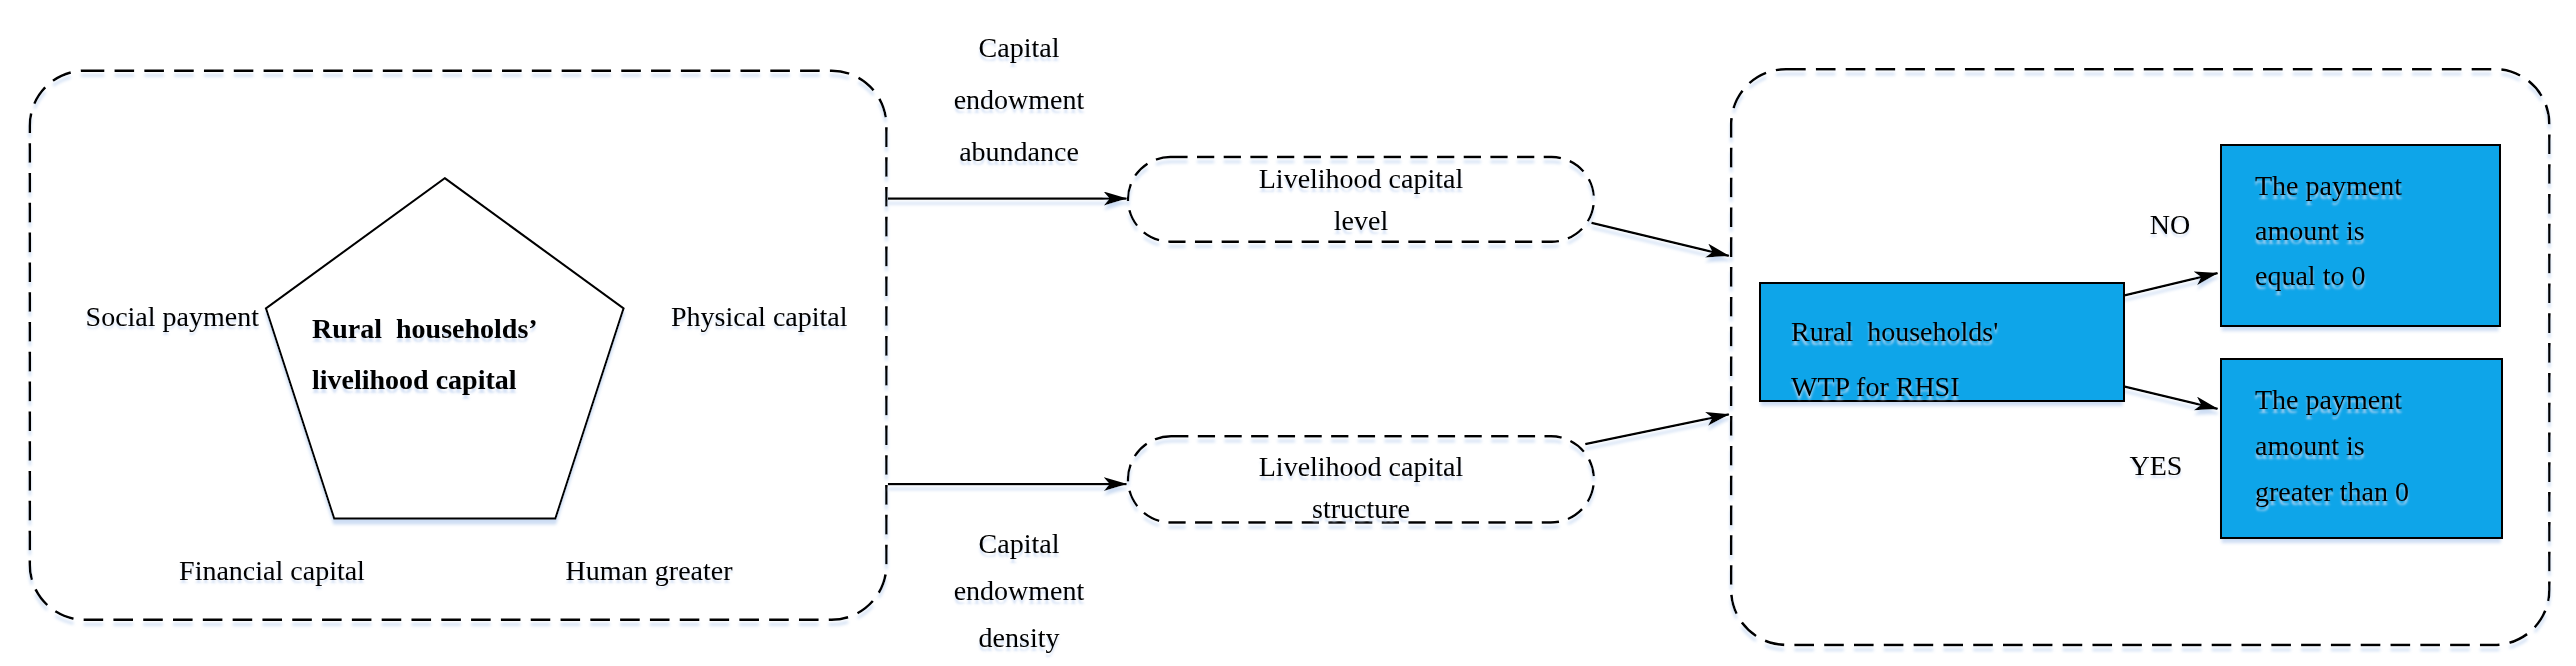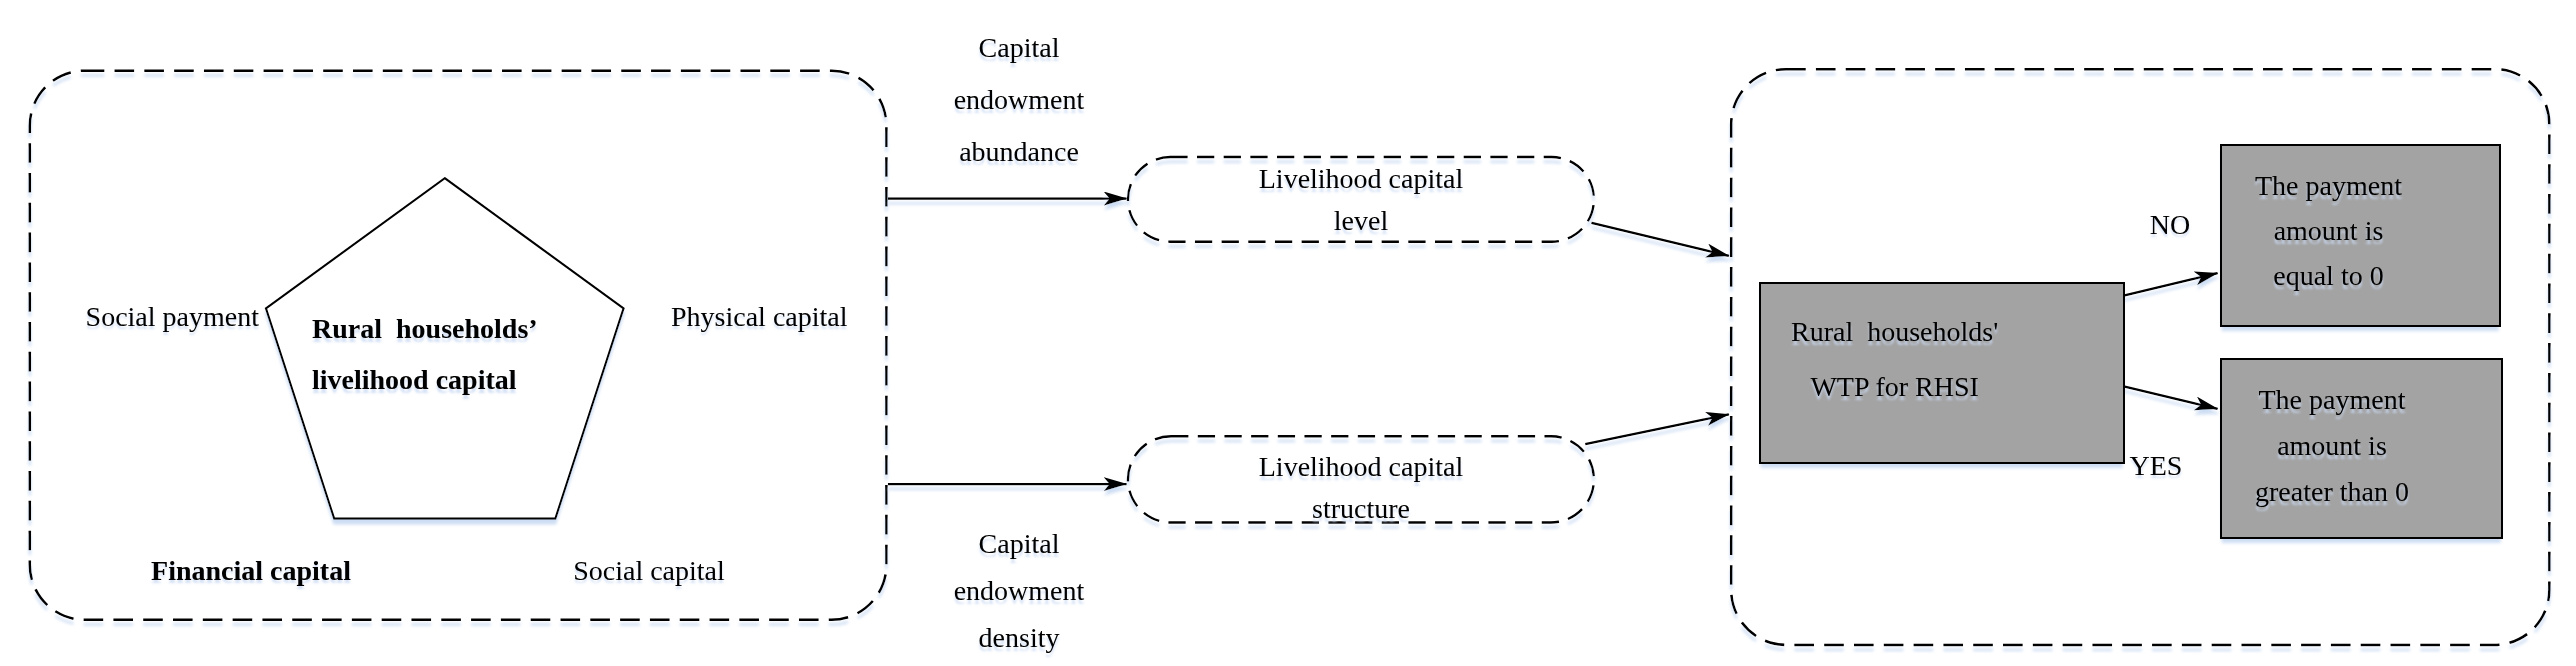--- a/index.html
+++ b/index.html
@@ -22,24 +22,23 @@
   }
   .center-anchor{transform:translate(-50%,-50%);text-align:center;}
   .right-anchor{transform:translate(-100%,-50%);text-align:right;}
   .left-anchor{transform:translate(0,-50%);text-align:left;}
   .topcenter-anchor{transform:translate(-50%,0);text-align:center;}
   
   .solidbox{
     position:absolute;
     box-sizing:border-box;
     border:2.4px solid #000;
-    background:#a3a3a3;
+    background:#0ea5e9;
     box-shadow:0 5.5px 3.1px -1.6px rgba(203,219,243,0.95);
     z-index:2;
-    text-align:center;
   }
   .solidbox .txt{position:absolute;left:0;top:0;}
   #wtp-box .txt{padding:20.4px 0 0 30px;line-height:55px;}
   #outcome-no-box .txt{padding:17px 0 0 33px;line-height:45px;}
   #outcome-yes-box .txt{padding:17px 0 0 33px;line-height:46px;}
   
   .stadium-text{
     position:absolute;
     width:466px;
     text-align:center;
@@ -78,39 +77,39 @@
       <line x1="1132" y1="617" x2="1436" y2="617" marker-end="url(#arrowhead)"></line>
       <line x1="2029" y1="284" x2="2204" y2="326" marker-end="url(#arrowhead)"></line>
       <line x1="2021" y1="566" x2="2204" y2="528" marker-end="url(#arrowhead)"></line>
       <line x1="2706" y1="377" x2="2827" y2="348" marker-end="url(#arrowhead)"></line>
       <line x1="2706" y1="492" x2="2827" y2="521" marker-end="url(#arrowhead)"></line>
     </g>
   </svg>
 
   <div class="txt right-anchor" style="left:259px;top:316px;">Social payment</div>
   <div class="txt left-anchor" style="left:632px;top:316px;margin-left:39px;">Physical capital</div>
-  <div class="txt center-anchor" style="left:251px;top:570px;font-weight:bold;">Financial capital</div>
-  <div class="txt center-anchor" style="left:649px;top:570px;">Social capital</div>
+  <div class="txt center-anchor" style="left:272px;top:570px;">Financial capital</div>
+  <div class="txt center-anchor" style="left:649px;top:570px;">Human greater</div>
 
   <div class="txt" id="pentagon-text" style="left:312px;top:303px;text-align:left;">Rural  households’
 livelihood capital</div>
 
   <div class="txt topcenter-anchor" id="label-mid-top" style="left:1019px;top:22px;">Capital
 endowment
 abundance</div>
   <div class="txt topcenter-anchor" id="label-mid-bottom" style="left:1019px;top:520px;">Capital
 endowment
 density</div>
 
   <div class="txt stadium-text" style="left:1128px;top:158px;">Livelihood capital
 level</div>
   <div class="txt stadium-text" style="left:1128px;top:446px;">Livelihood capital
 structure</div>
 
-  <div class="solidbox" id="wtp-box" style="left:1759px;top:282px;width:366px;height:182px;">
+  <div class="solidbox" id="wtp-box" style="left:1759px;top:282px;width:366px;height:120px;">
     <div class="txt">Rural  households'
 WTP for RHSI</div>
   </div>
 
   <div class="solidbox" id="outcome-no-box" style="left:2220px;top:144px;width:281px;height:183px;">
     <div class="txt">The payment
 amount is
 equal to 0</div>
   </div>
 

